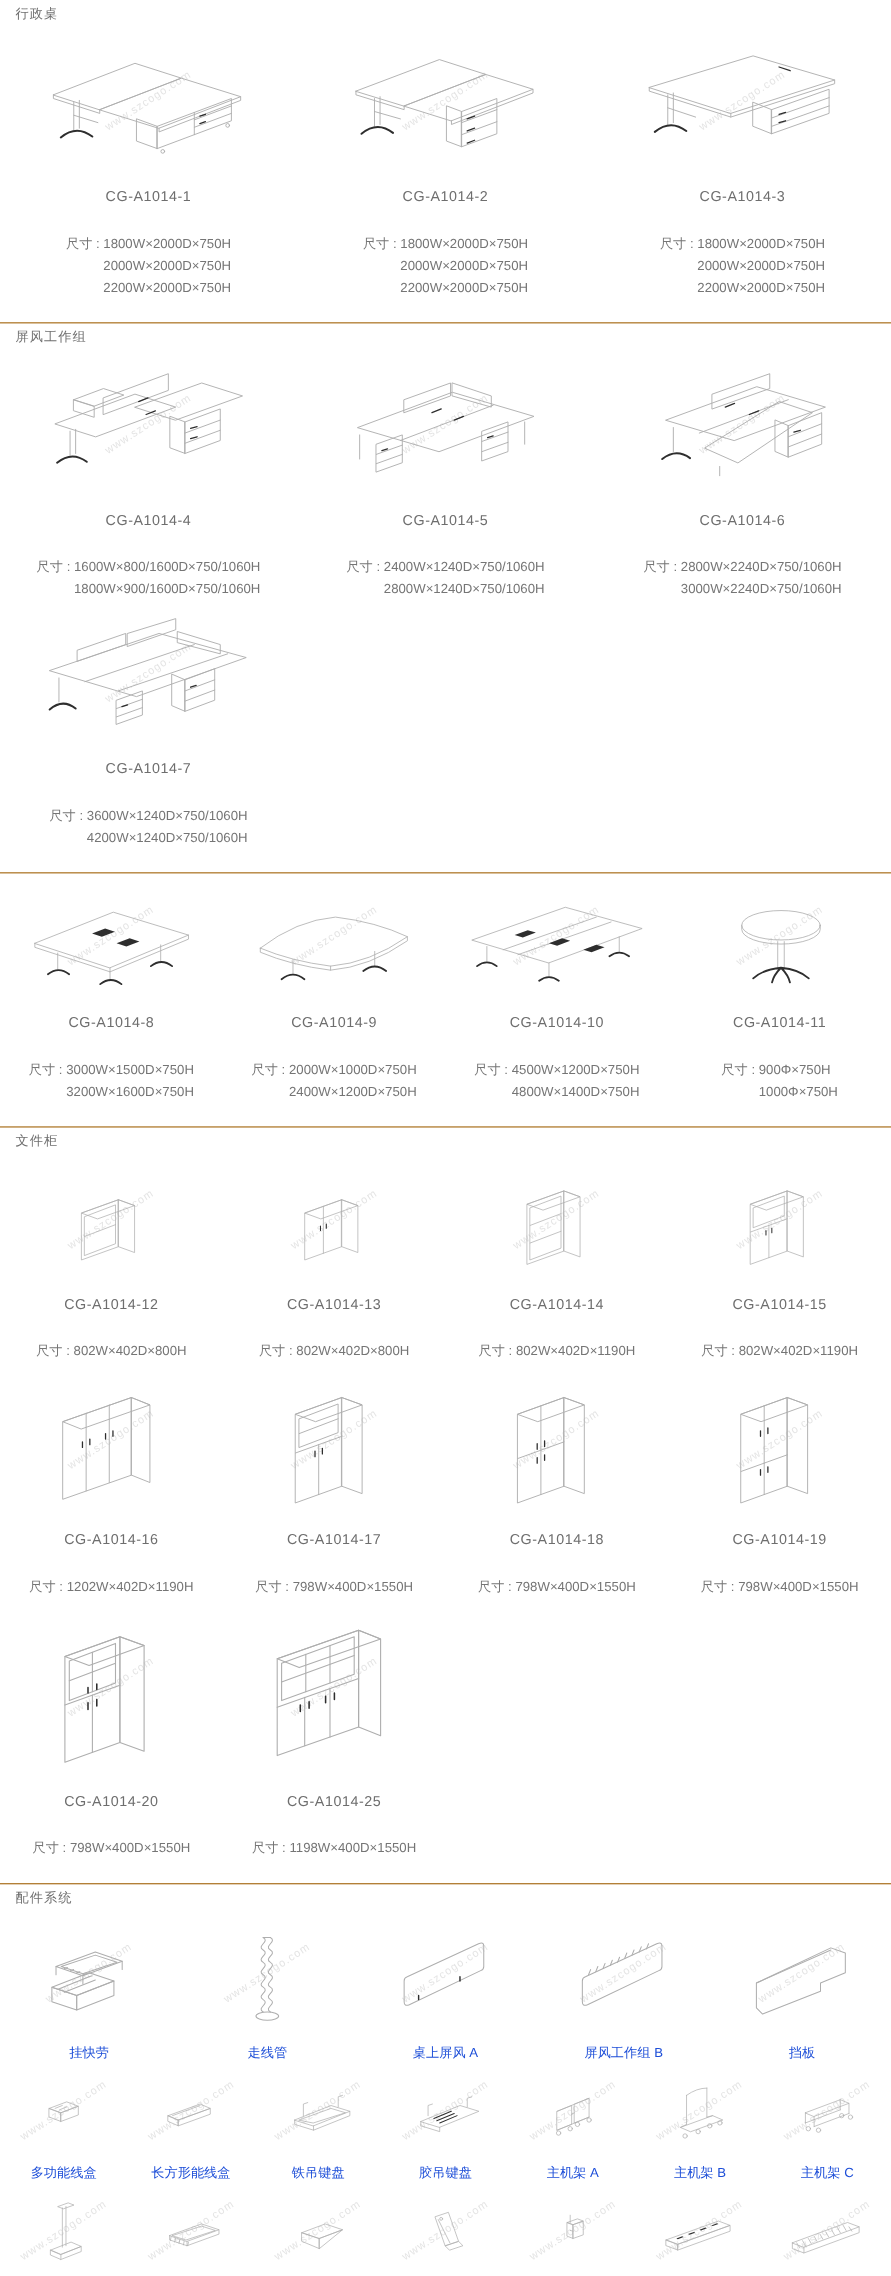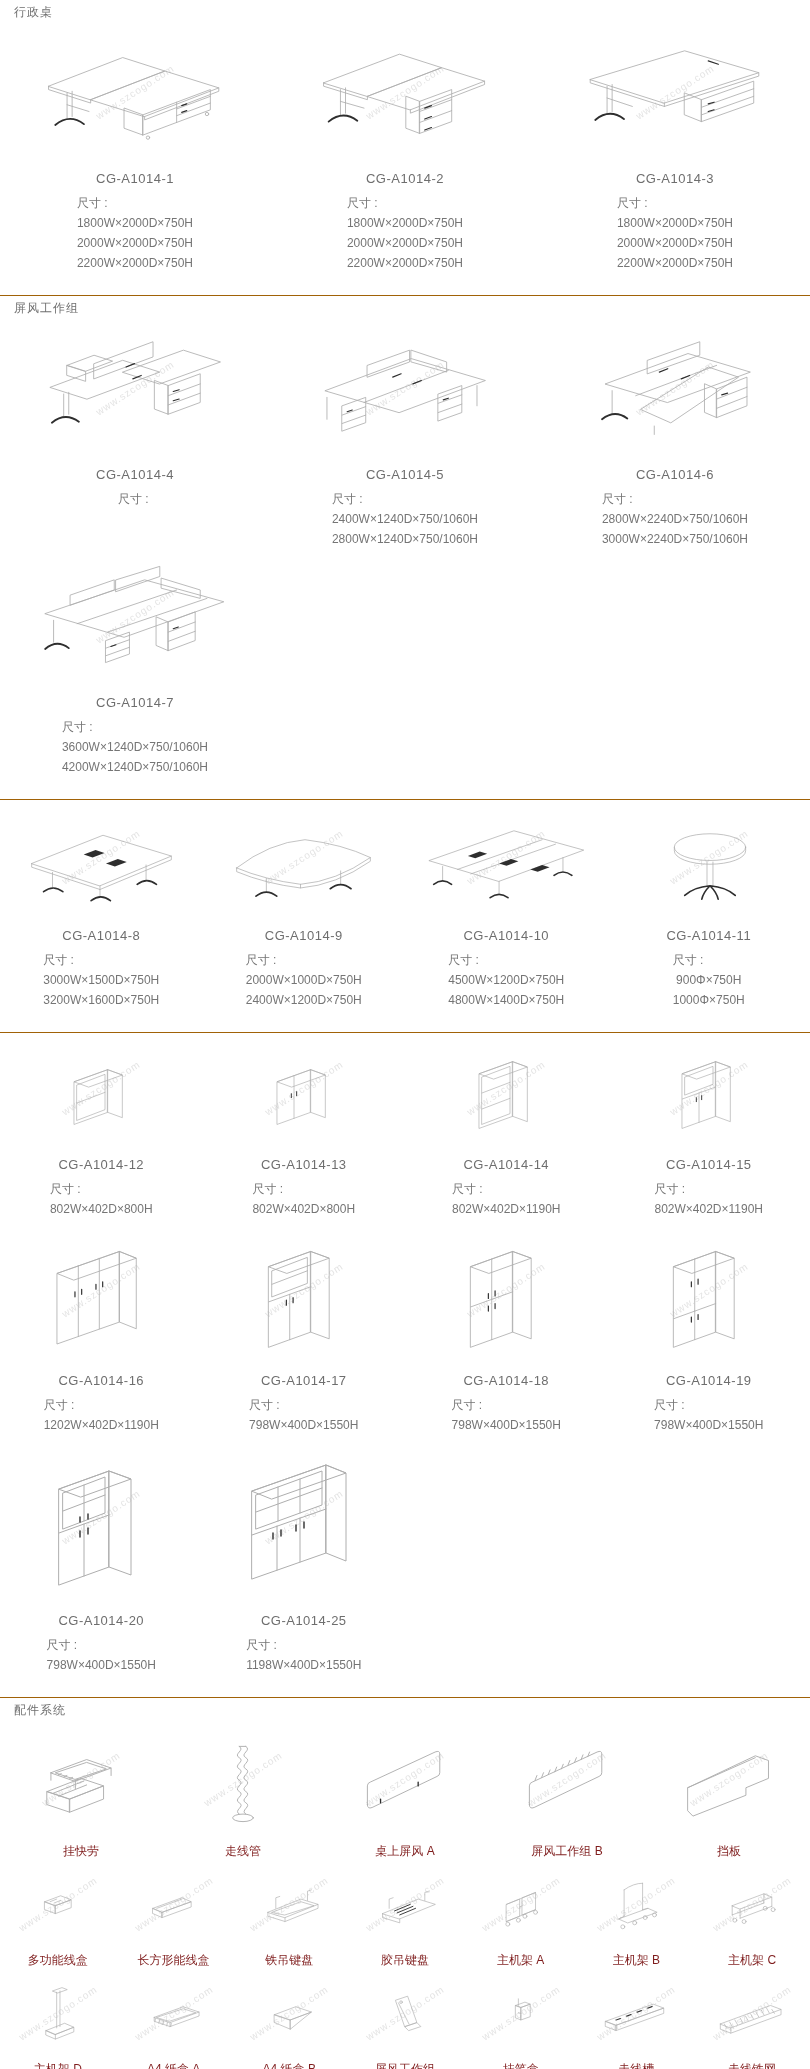--- a/index.html
+++ b/index.html
@@ -25,24 +25,24 @@
 
   .f-lg  .draw{width:235px;height:118px;}
   .f-md  .draw{width:195px;height:104px;}
   .f-cs  .draw{width:120px;height:100px;}
   .f-cm  .draw{width:130px;height:126px;}
   .f-cl  .draw{width:140px;height:150px;}
   .f-a1  .draw{width:120px;height:94px;}
   .f-a2  .draw{width:100px;height:66px;}
 
   .code{margin-top:14px;font-size:13px;color:#6e6e6e;letter-spacing:.5px;}
-  .sizes{display:flex;margin-top:7px;font-size:12px;color:#757575;line-height:20px;flex-direction:column;}
+  .sizes{display:flex;margin-top:25px;font-size:12px;color:#757575;line-height:20px;}
   .sizes .pre{white-space:pre;}
-  .vals{display:flex;flex-direction:column;align-items:center;}
-  .acc-label{margin-top:12px;font-size:12px;color:#7f1d1d;text-align:center;}
+  .vals{display:flex;flex-direction:column;align-items:flex-start;}
+  .acc-label{margin-top:12px;font-size:12px;color:#1d4ed8;text-align:center;}
 
   
   .ln{fill:none;stroke:#aeaeae;stroke-width:1;stroke-linejoin:round;stroke-linecap:round;}
   .dk{fill:none;stroke:#2e2e2e;stroke-width:2.2;stroke-linejoin:round;stroke-linecap:round;}
   .hd{fill:none;stroke:#2e2e2e;stroke-width:1.4;stroke-linecap:round;}
   .blk{fill:#2e2e2e;stroke:none;}
 </style>
 </head>
 <body>
 
@@ -484,20 +484,24 @@
         <div class="cell cols3">
           <div class="fig f-lg">
             <span class="wm">www.szcogo.com</span>
             <svg class="draw">
               <use href="#sym-ws-2"></use>
             </svg>
           </div>
           <div class="code">CG-A1014-4</div>
           <div class="sizes">
             <span class="pre">尺寸 : </span>
+            <div class="vals">
+              <span>1600W×800/1600D×750/1060H</span>
+              <span>1800W×900/1600D×750/1060H</span>
+            </div>
           </div>
         </div>
         <div class="cell cols3">
           <div class="fig f-lg">
             <span class="wm">www.szcogo.com</span>
             <svg class="draw">
               <use href="#sym-ws-4"></use>
             </svg>
           </div>
           <div class="code">CG-A1014-5</div>
@@ -607,20 +611,21 @@
             <span class="pre">尺寸 : </span>
             <div class="vals">
               <span>900Φ×750H</span>
               <span>1000Φ×750H</span>
             </div>
           </div>
         </div>
       </div>
     </section>
     <section class="section">
+      <h2 class="sec-title">文件柜</h2>
       <div class="grid">
         <div class="cell cols4">
           <div class="fig f-cs">
             <span class="wm">www.szcogo.com</span>
             <svg class="draw">
               <use href="#sym-cab-low-open"></use>
             </svg>
           </div>
           <div class="code">CG-A1014-12</div>
           <div class="sizes">

